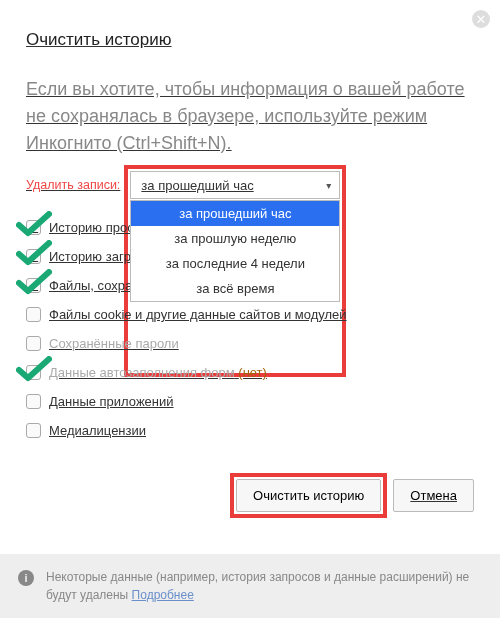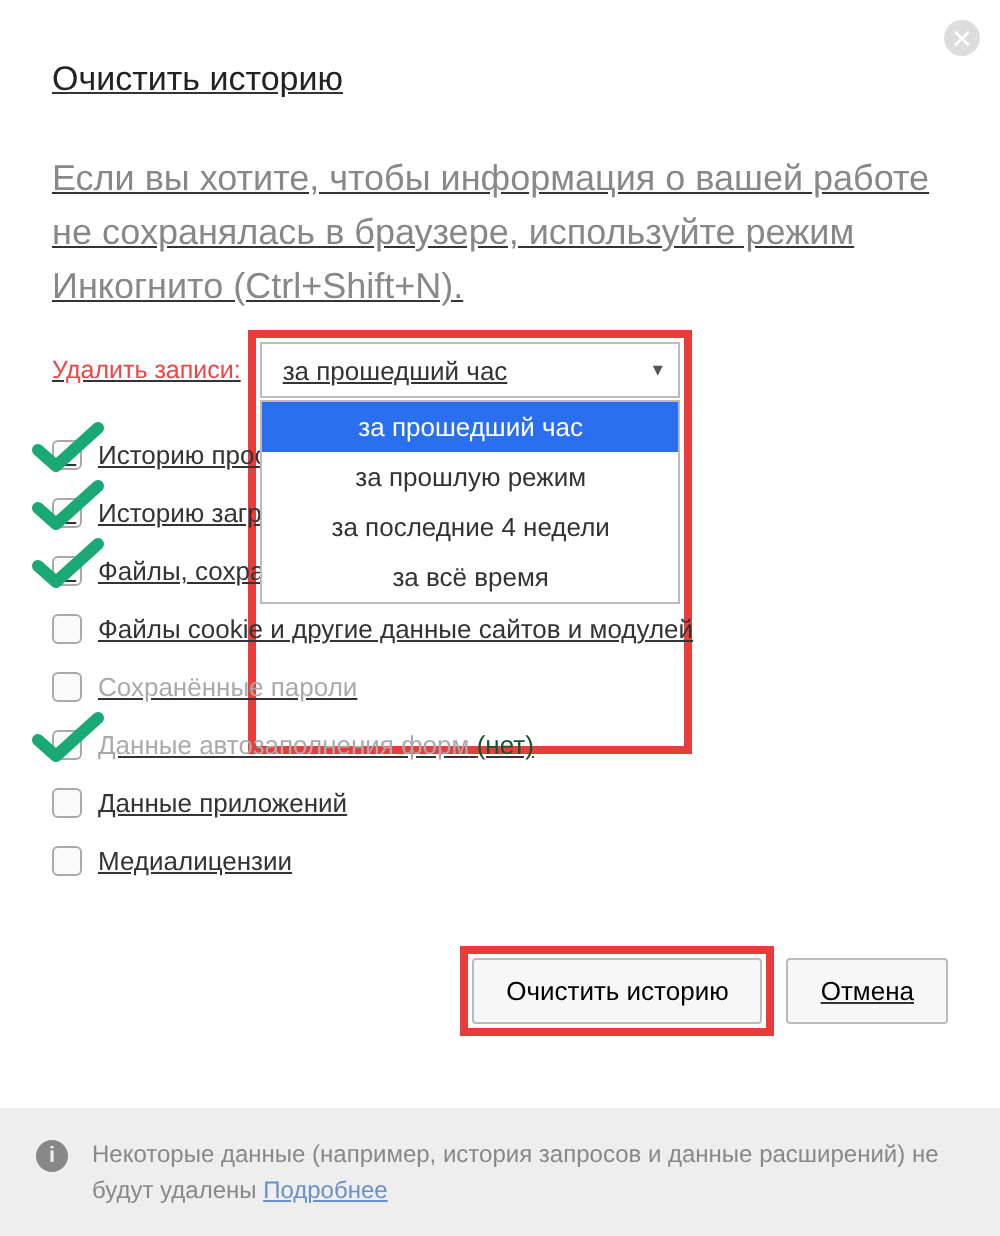--- a/index.html
+++ b/index.html
@@ -120,21 +120,21 @@
     flex-shrink: 0;
     display: inline-flex;
     align-items: center;
     justify-content: center;
     font-size: 11px;
     color: #555;
   }
   .cb.checked::after { content: "✓"; }
   .opt-label { font-size: 13px; color: #333; }
   .opt.disabled .opt-label { color: #aaa; }
-  .opt .extra { color: #14532d; }
+  .opt .extra { color: #a16207; }
   .big-check {
     position: absolute;
     left: -10px;
     top: -2px;
     pointer-events: none;
   }
   .buttons {
     display: flex;
     justify-content: flex-end;
     gap: 12px;
@@ -196,21 +196,21 @@
 
   <div class="row-delete">
     <span class="row-delete-label">Удалить записи:</span>
     <div class="select-wrap">
       <div class="select-control">
         <span>за прошедший час</span>
         <span class="chev">▾</span>
       </div>
       <div class="dropdown">
         <div class="dropdown-item selected">за прошедший час</div>
-        <div class="dropdown-item">за прошлую режим</div>
+        <div class="dropdown-item">за прошлую неделю</div>
         <div class="dropdown-item">за последние 4 недели</div>
         <div class="dropdown-item">за всё время</div>
       </div>
       <div class="red-frame select-frame"></div>
     </div>
   </div>
 
   <div class="options">
 
     <div class="opt">

